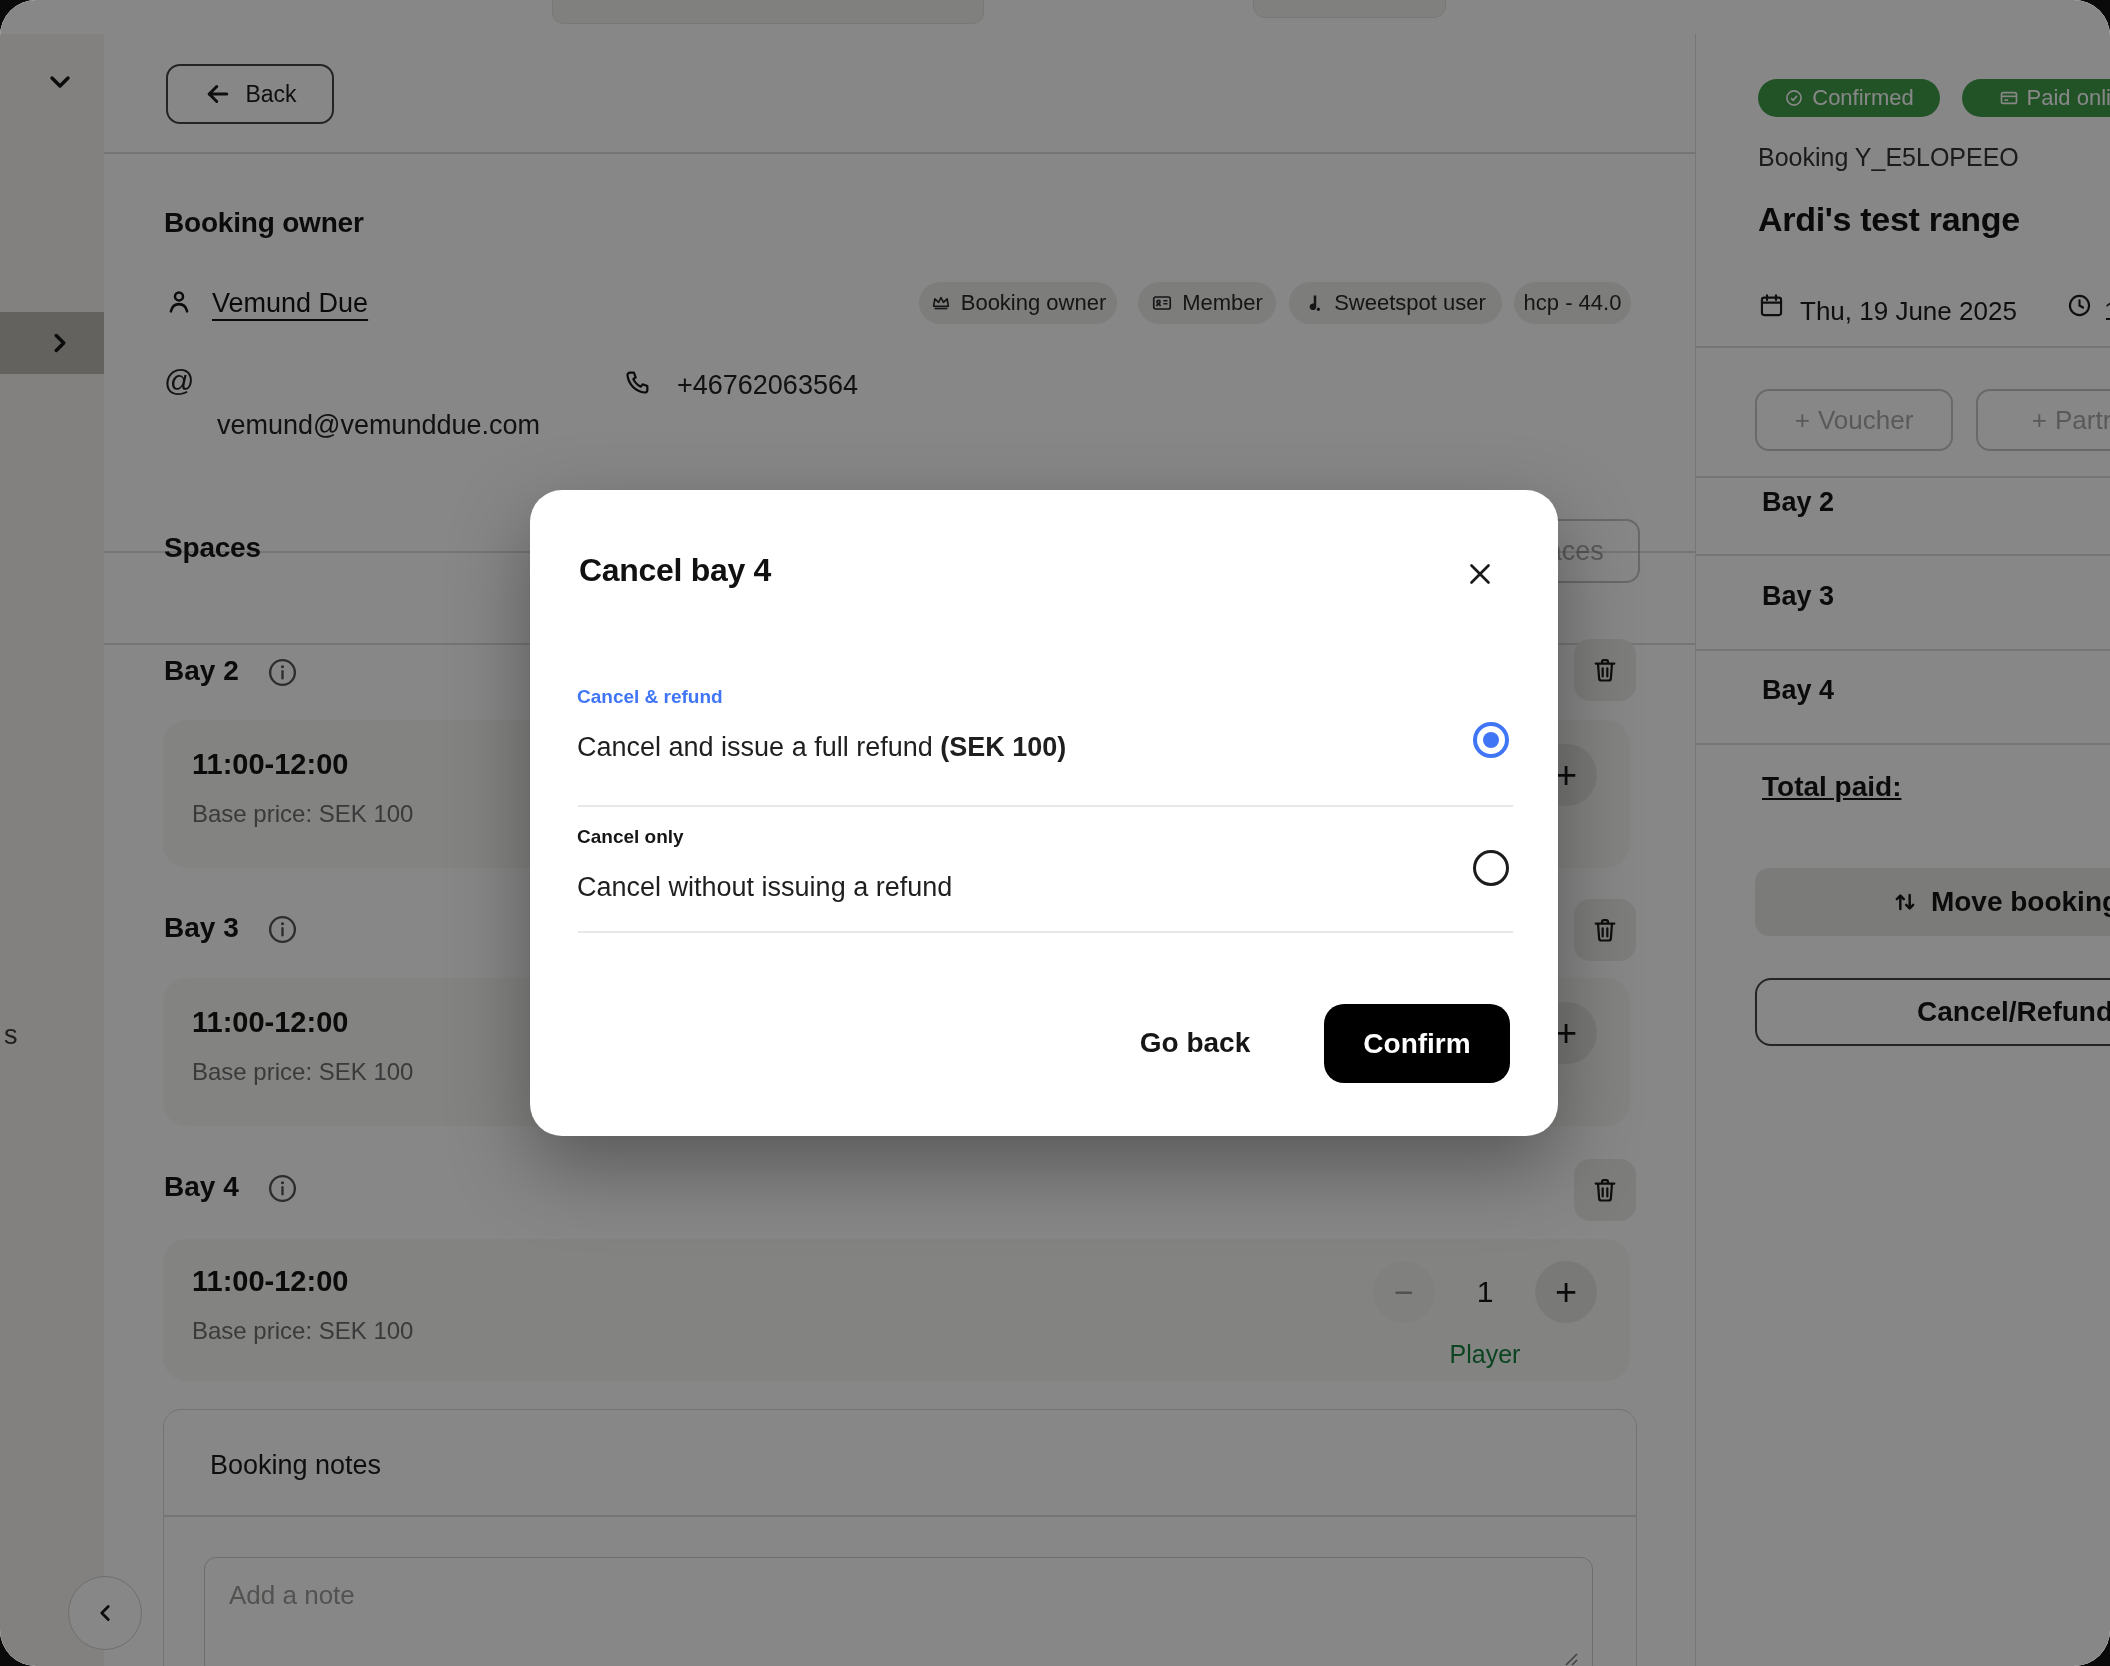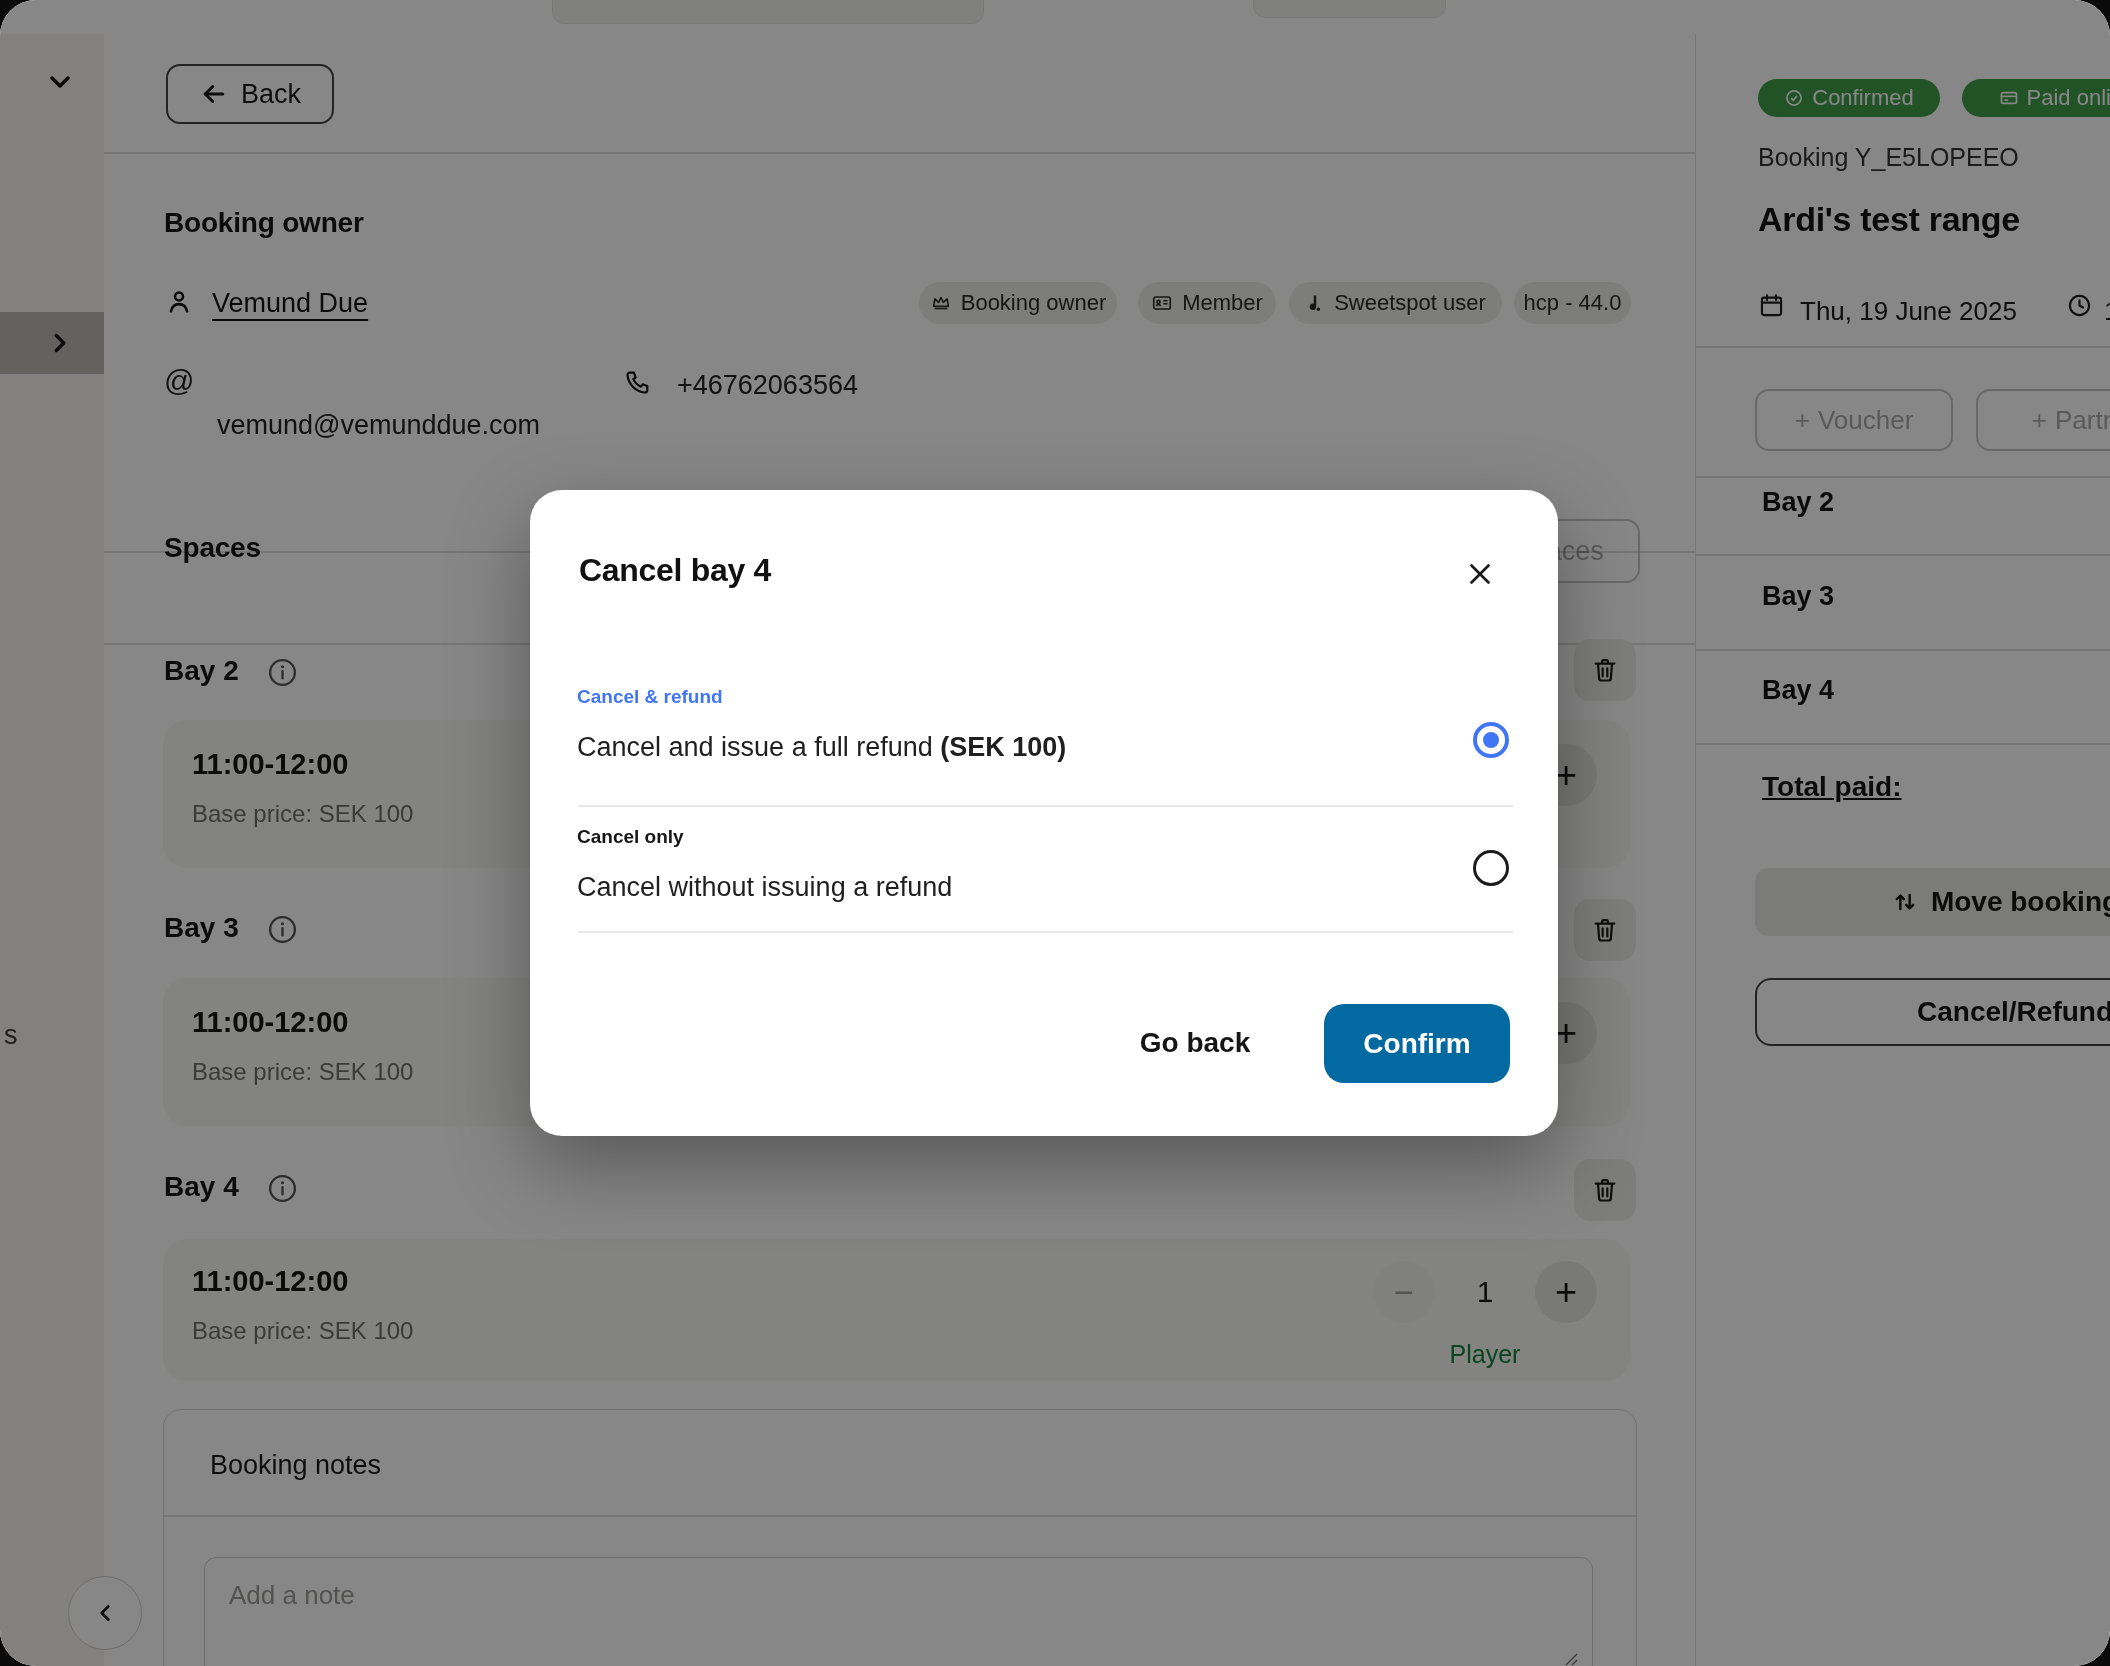--- a/index.html
+++ b/index.html
@@ -11,21 +11,21 @@
   .toppill{background:#f2f2f0;border:1px solid #e3e3e1;border-radius:12px;}
   
   #rail{left:0;top:34px;bottom:0;width:104px;background:#f5f4f1;border-right:1px solid #dddcd9;}
   .rail-selected{left:0;top:278px;width:104px;height:62px;background:#bdb9b1;}
   .railfrag{left:4px;top:986px;font-size:27px;color:#3c3c3c;}
   
   #content{left:104px;top:34px;width:1591px;bottom:0;background:#fff;}
   .divider{background:#dededc;height:1.5px;}
   .vdivider{background:#dfdfdd;width:1.5px;}
   .btn-back{left:62px;top:30px;width:168px;height:60px;border:2.5px solid #454545;border-radius:14px;
-    display:flex;align-items:center;justify-content:center;gap:12px;font-size:27px;font-weight:500;color:#1b1b1b;background:transparent;}
+    display:flex;align-items:center;justify-content:center;gap:12px;font-size:23px;font-weight:500;color:#1b1b1b;background:transparent;}
   .page-title{left:0;top:43px;width:1591px;text-align:center;font-size:33px;font-weight:700;color:#141414;letter-spacing:-0.3px;}
   .h-section{font-size:28px;font-weight:700;color:#161616;letter-spacing:-0.2px;}
   .owner-name{font-size:27px;font-weight:500;color:#141414;text-decoration:underline;text-underline-offset:7px;text-decoration-thickness:2px;}
   .contact{font-size:27px;color:#222;}
   .pill{position:absolute;background:#ececea;border-radius:21px;display:flex;align-items:center;justify-content:center;gap:9px;height:42px;font-size:22px;color:#2a2a2a;}
   .ghost-btn{display:flex;align-items:center;justify-content:center;gap:8px;border:2px solid #a9a9a7;border-radius:14px;color:#7c7c7a;font-size:27px;background:transparent;opacity:.65;}
   .bay-h{font-size:28px;font-weight:700;color:#161616;}
   .icon-sq{background:#ededeb;border-radius:16px;display:flex;align-items:center;justify-content:center;}
   .card{background:#f7f7f5;border-radius:24px;}
   .time{font-size:29px;font-weight:700;color:#161616;}
@@ -54,21 +54,21 @@
   #modal{left:530px;top:490px;width:1028px;height:646px;background:#fff;border-radius:32px;z-index:50;
     box-shadow:0 30px 80px rgba(0,0,0,.35);}
   .m-title{font-size:32px;font-weight:700;color:#111;letter-spacing:-0.3px;}
   .opt-title{font-size:19px;font-weight:700;}
   .opt-desc{font-size:27px;color:#1f1f1f;}
   .radio{border-radius:50%;box-sizing:border-box;width:36px;height:36px;}
   .radio.sel{border:4px solid var(--blue);display:flex;align-items:center;justify-content:center;}
   .radio.sel i{width:16px;height:16px;border-radius:50%;background:var(--blue);}
   .radio.unsel{border:3px solid #1c1c1c;}
   .goback{font-size:28px;font-weight:600;color:#161616;display:flex;align-items:center;justify-content:center;background:transparent;border:none;}
-  .confirm{background:#0369a1;color:#fff;border-radius:20px;font-size:28px;font-weight:600;display:flex;align-items:center;justify-content:center;border:none;}
+  .confirm{background:#000000;color:#fff;border-radius:20px;font-size:28px;font-weight:600;display:flex;align-items:center;justify-content:center;border:none;}
   :root{--blue:#4076f5;--green:#3f9d48;}
   svg{display:block;}
 </style>
 </head>
 <body>
 
 <div id="canvas">
 
   <div id="topbar" class="abs">
     <div class="abs toppill" style="left:552px;top:-16px;width:430px;height:38px;"></div>

